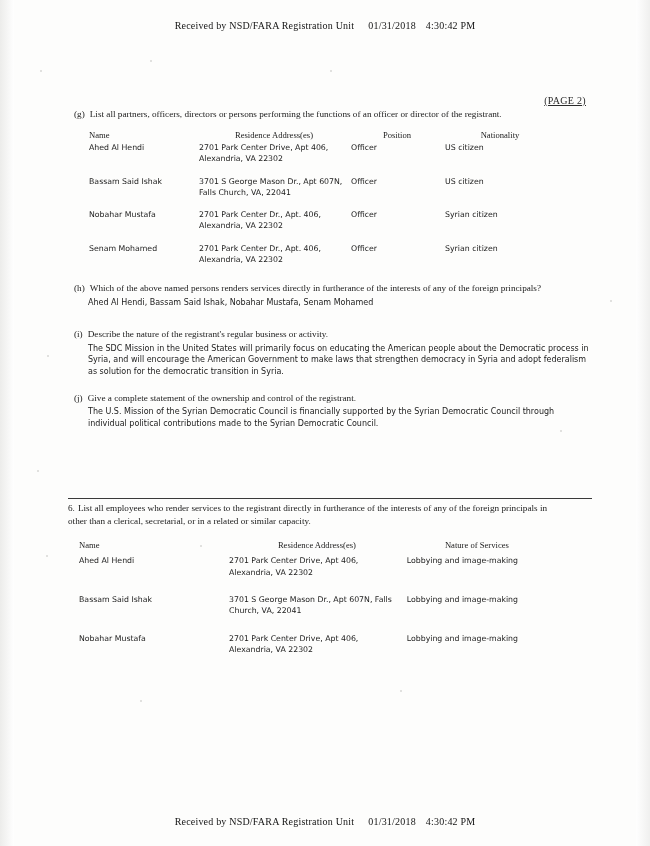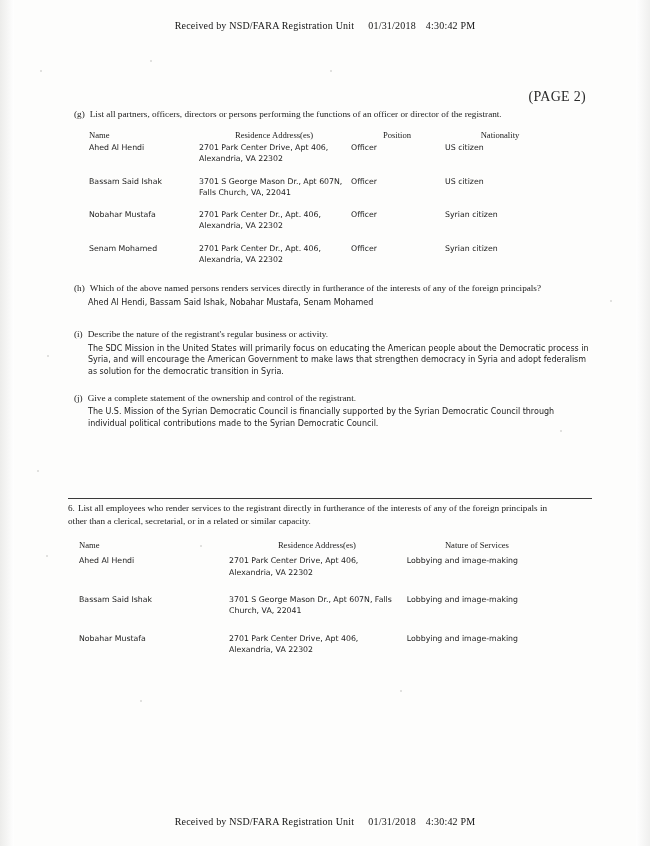--- a/index.html
+++ b/index.html
@@ -43,25 +43,26 @@
     color: #141414;
   }
   .stamp-top { top: 20px; }
   .stamp-bottom { top: 816px; }
   .stamp .stamp-date { margin-left: 14px; }
   .stamp .stamp-time { margin-left: 10px; }
 
   .page-marker {
     position: absolute;
     right: 64px;
-    top: 89px;
-    font-size: 14px;
+    top: 95px;
+    font-size: 10px;
     font-family: "Liberation Serif", serif;
     color: #2a2a2a;
     letter-spacing: 0.3px;
+    text-decoration: underline;
   }
 
   .content {
     position: absolute;
     left: 74px;
     right: 58px;
     top: 108px;
   }
 
   .q {

